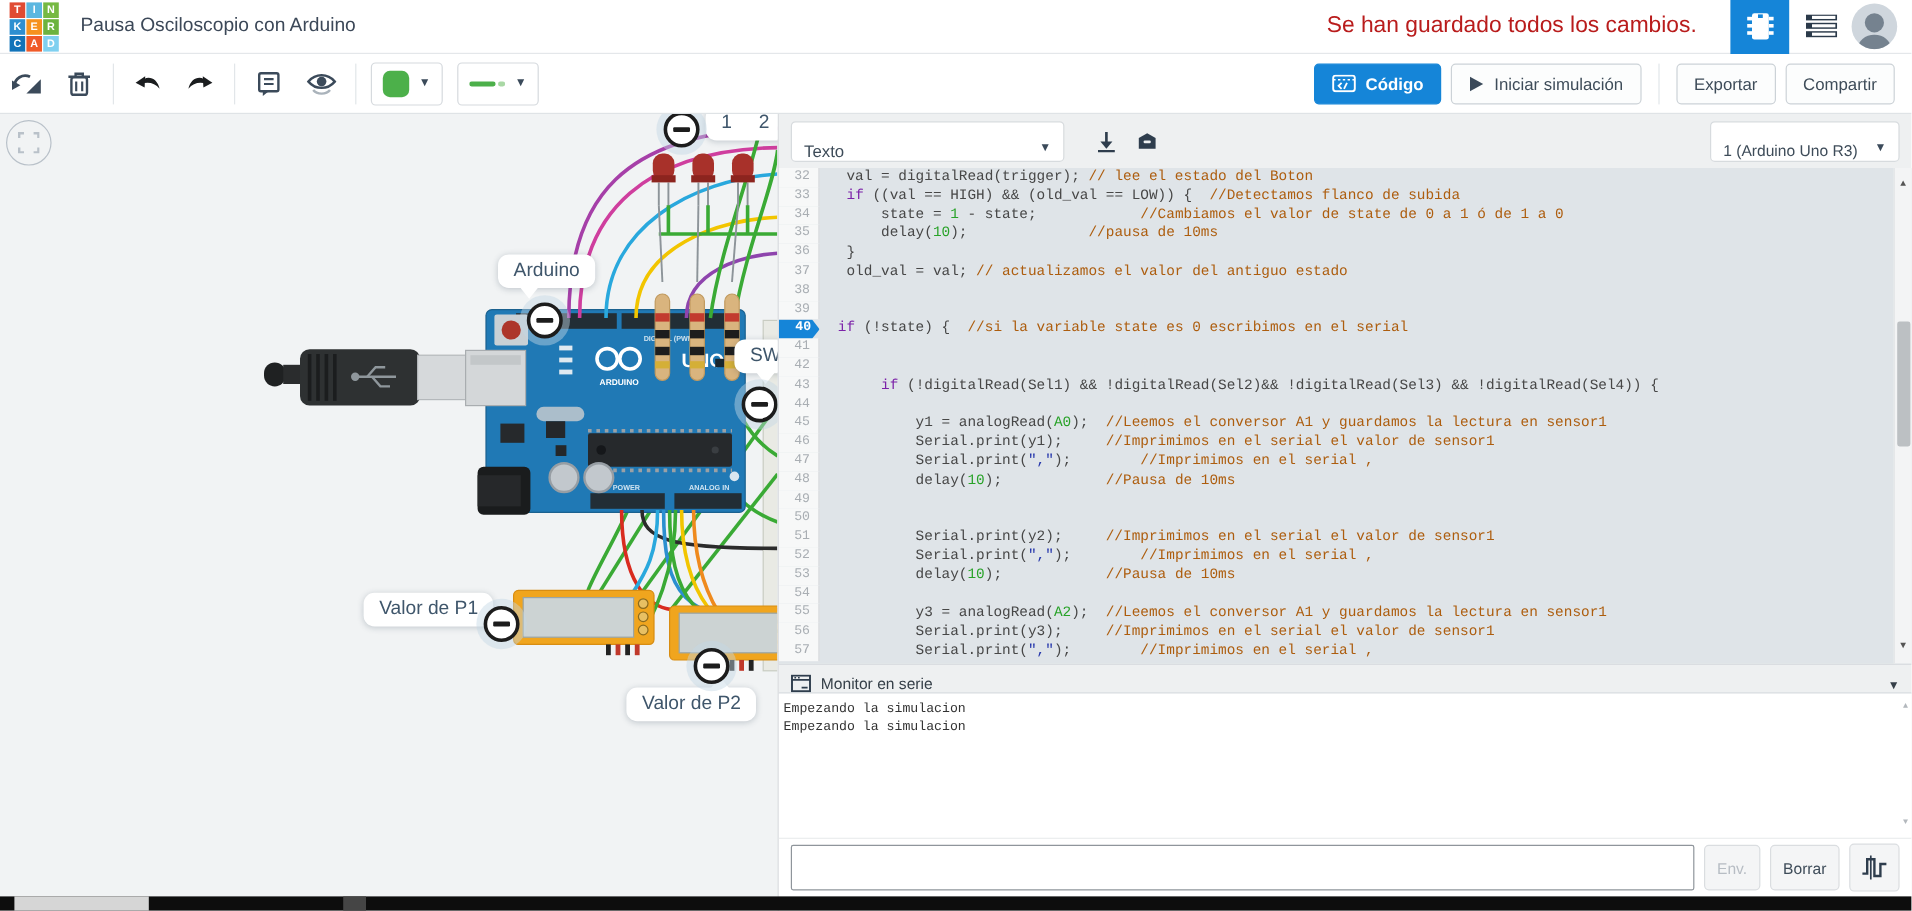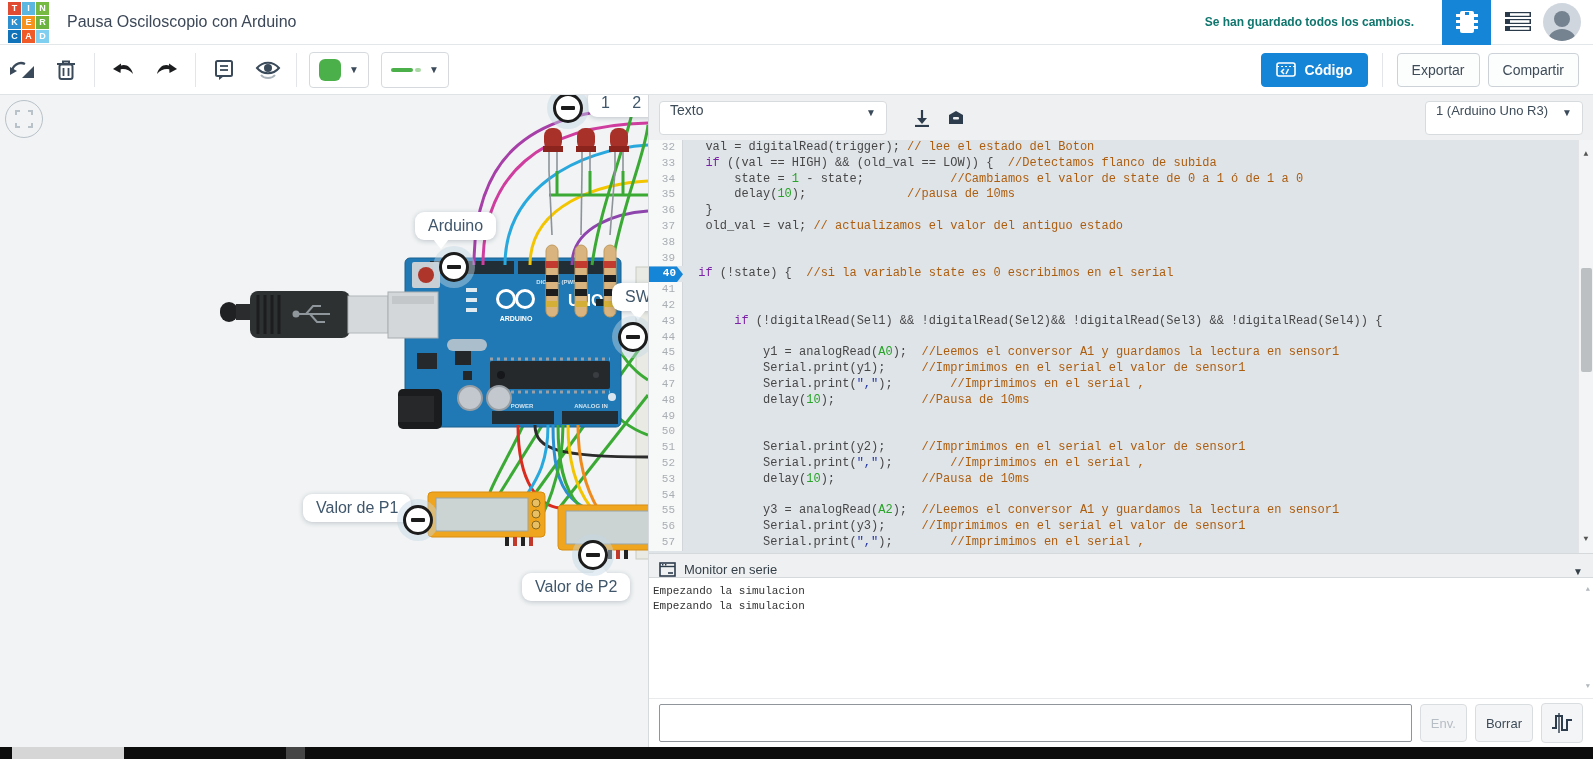--- a/index.html
+++ b/index.html
@@ -8,21 +8,21 @@
   .app { position:relative; width:1593px; height:759px; }
 
   
   .header { position:absolute; left:0; top:0; width:100%; height:45px; background:#fff;
     border-bottom:1px solid #e4e7ea; display:flex; align-items:center; }
   .logo { display:grid; grid-template-columns:repeat(3,13px); grid-template-rows:repeat(3,13px);
     gap:1px; margin-left:8px; }
   .logo .tile { display:flex; align-items:center; justify-content:center; color:#fff;
     font-size:9px; font-weight:bold; }
   .doc-title { margin-left:18px; font-size:16px; color:#3c4858; font-weight:500; }
-  .save-status { margin-left:auto; font-size:12px; color:#0f766e; margin-right:28px;font-weight:bold; }
+  .save-status { margin-left:auto; font-size:19px; color:#b91c1c; margin-right:28px; }
   .ic-btn { width:49px; height:45px; background:#1585d8; display:flex; align-items:center;
     justify-content:center; cursor:pointer; }
   .list-btn { width:34px; height:45px; display:flex; align-items:center; justify-content:center;
     margin-left:10px; cursor:pointer; }
   .avatar { width:38px; height:38px; border-radius:50%; background:#cfd6dd; margin:0 12px 0 8px;
     overflow:hidden; display:flex; align-items:flex-end; justify-content:center; cursor:pointer; }
 
   
   .toolbar { position:absolute; left:0; top:45px; width:100%; height:50px; background:#fff;
     border-bottom:1px solid #dfe3e6; display:flex; align-items:center; }
@@ -60,21 +60,21 @@
     border:3px solid #1c1c1c; box-shadow:0 0 0 6px rgba(196,214,228,.45); z-index:4; cursor:pointer; }
   .minus-btn:after { content:""; position:absolute; left:5px; top:10px; width:14px; height:4px;
     background:#1c1c1c; border-radius:1px; }
   .nums { letter-spacing:9px; padding-right:4px; }
 
   
   .code-panel { position:absolute; left:648px; top:95px; width:945px; height:664px;
     background:#eef0f1; border-left:1px solid #d7dadd; display:flex; flex-direction:column; }
   .cp-header { height:45px; display:flex; align-items:center; padding:0 10px; }
   .select { background:#fff; border:1px solid #d7dbde; border-radius:4px; height:30px;
-    display:flex; align-items:flex-end; font-size:14px; color:#3e4c59; padding:16px 10px;
+    display:flex; align-items:flex-start; font-size:14px; color:#3e4c59; padding:16px 10px;
     cursor:pointer; }
   .select .caret { margin-left:auto; padding-left:10px; }
   .sel-mode { width:228px; }
   .sel-board { width:158px; margin-left:auto; font-size:13px; }
   .cp-icbtn { width:34px; height:31px; display:flex; align-items:center; justify-content:center;
     cursor:pointer; border-radius:4px; }
 
   .editor { position:relative; height:413px; background:#dfe4e8; overflow:hidden;
     font-family:"Liberation Mono","DejaVu Sans Mono",monospace; font-size:12px; line-height:15.8px; }
   .cl { display:flex; white-space:pre; }
@@ -223,20 +223,26 @@
     </div>
     <div class="tb-right">
       <button class="btn blue">
         <svg width="20" height="15" viewBox="0 0 20 15">
           <rect x="1" y="1" width="18" height="13" rx="2" fill="none" stroke="#fff" stroke-width="1.6"></rect>
           <line x1="1" y1="4.5" x2="19" y2="4.5" stroke="#fff" stroke-width="1.2" stroke-dasharray="2,2"></line>
           <polyline points="8,7 5.5,9.5 8,12" fill="none" stroke="#fff" stroke-width="1.5"></polyline>
           <line x1="10" y1="12" x2="12.5" y2="7" stroke="#fff" stroke-width="1.5"></line>
         </svg>
         <span>Código</span>
+      </button>
+      <button class="btn">
+        <svg width="13" height="14" viewBox="0 0 13 14">
+          <polygon points="1,1 12,7 1,13" fill="#3b4a5a"></polygon>
+        </svg>
+        <span>Iniciar simulación</span>
       </button>
       <div class="tb-div" style="margin:0 6px 0 14px;"></div>
       <button class="btn">
         <span>Exportar</span>
       </button>
       <button class="btn">
         <span>Compartir</span>
       </button>
     </div>
   </div>

